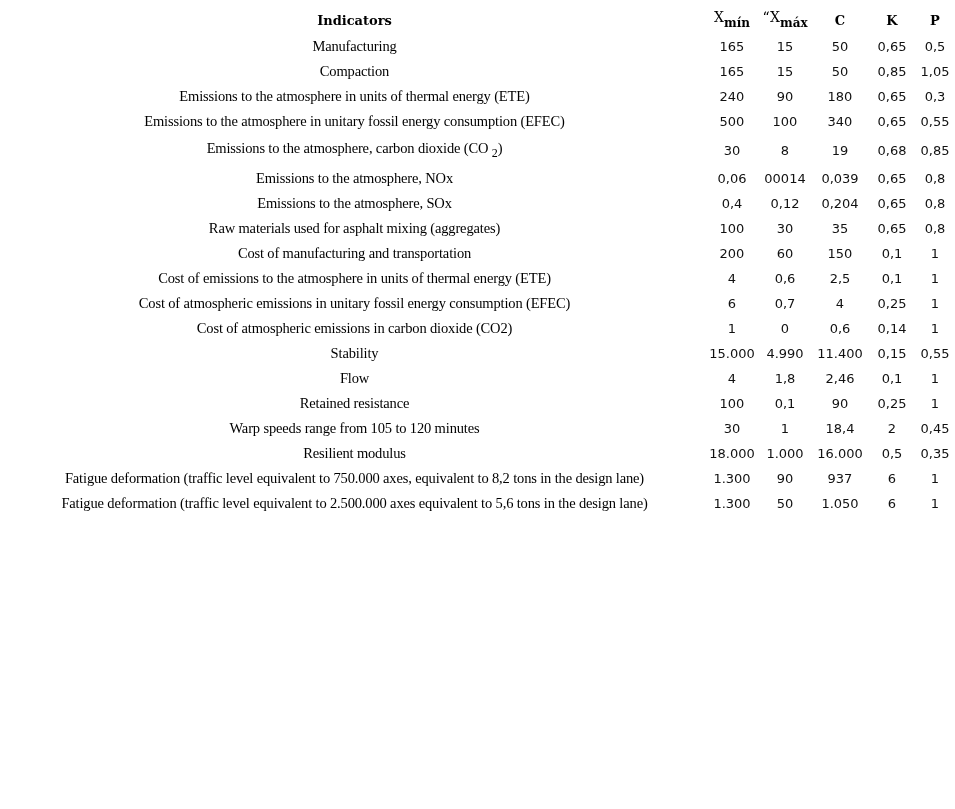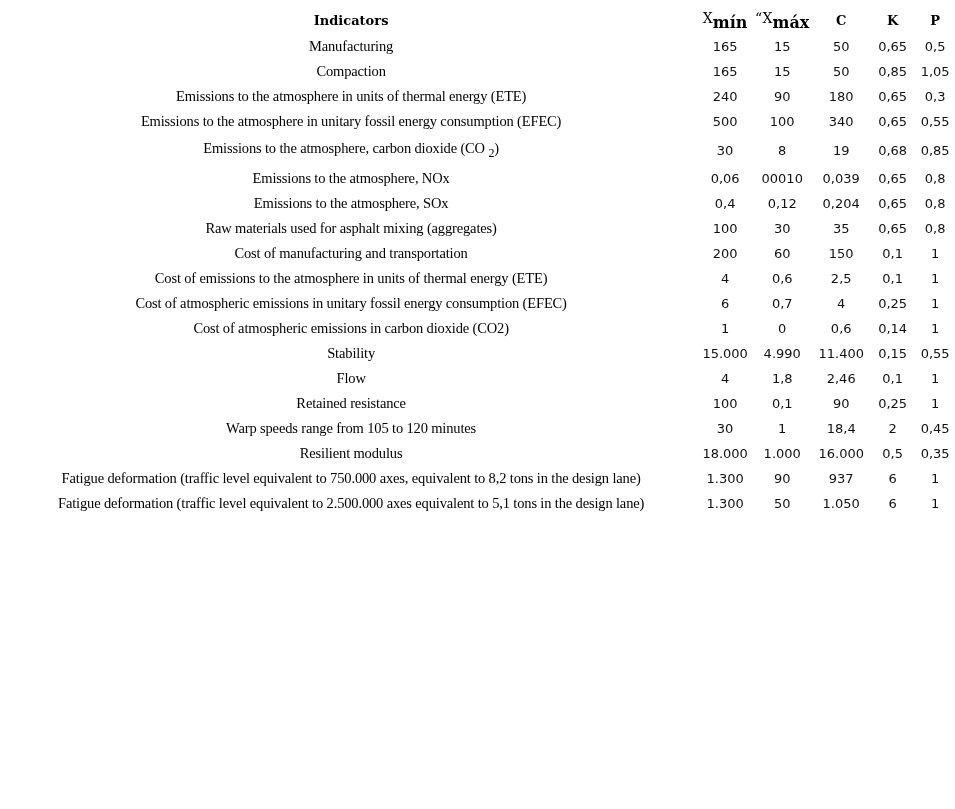--- a/index.html
+++ b/index.html
@@ -25,21 +25,21 @@
     }
     th {
       font-family: "DejaVu Serif", "Liberation Serif", serif;
       font-weight: bold;
       font-size: 13px;
       height: 28px;
       margin-top: 20px;
     }
     th.label-head { width: 695px; }
     th sub {
-      font-size: 16px;
+      font-size: 12px;
       position: relative;
       top: 2px;
       vertical-align: baseline;
     }
     th .x { font-weight: normal; font-size: 14px; position: relative; top: -3px; }
     td.label {
       font-family: Liberation Serif, serif;
       font-size: 14.5px;
       letter-spacing: -0.15px;
       height: 25px;
@@ -109,21 +109,21 @@
       <td class="label"><span>Emissions to the atmosphere, carbon dioxide (CO</span> <sub>2</sub><span>)</span></td>
       <td class="num">30</td>
       <td class="num">8</td>
       <td class="num">19</td>
       <td class="num">0,68</td>
       <td class="num">0,85</td>
     </tr>
     <tr>
       <td class="label">Emissions to the atmosphere, NOx</td>
       <td class="num">0,06</td>
-      <td class="num">00010</td>
+      <td class="num">00014</td>
       <td class="num">0,039</td>
       <td class="num">0,65</td>
       <td class="num">0,8</td>
     </tr>
     <tr>
       <td class="label">Emissions to the atmosphere, SOx</td>
       <td class="num">0,4</td>
       <td class="num">0,12</td>
       <td class="num">0,204</td>
       <td class="num">0,65</td>
@@ -211,21 +211,21 @@
     </tr>
     <tr>
       <td class="label">Fatigue deformation (traffic level equivalent to 750.000 axes, equivalent to 8,2 tons in the design lane)</td>
       <td class="num">1.300</td>
       <td class="num">90</td>
       <td class="num">937</td>
       <td class="num">6</td>
       <td class="num">1</td>
     </tr>
     <tr>
-      <td class="label">Fatigue deformation (traffic level equivalent to 2.500.000 axes equivalent to 5,1 tons in the design lane)</td>
+      <td class="label">Fatigue deformation (traffic level equivalent to 2.500.000 axes equivalent to 5,6 tons in the design lane)</td>
       <td class="num">1.300</td>
       <td class="num">50</td>
       <td class="num">1.050</td>
       <td class="num">6</td>
       <td class="num">1</td>
     </tr>
   </tbody>
 </table>
 
 </body></html>

